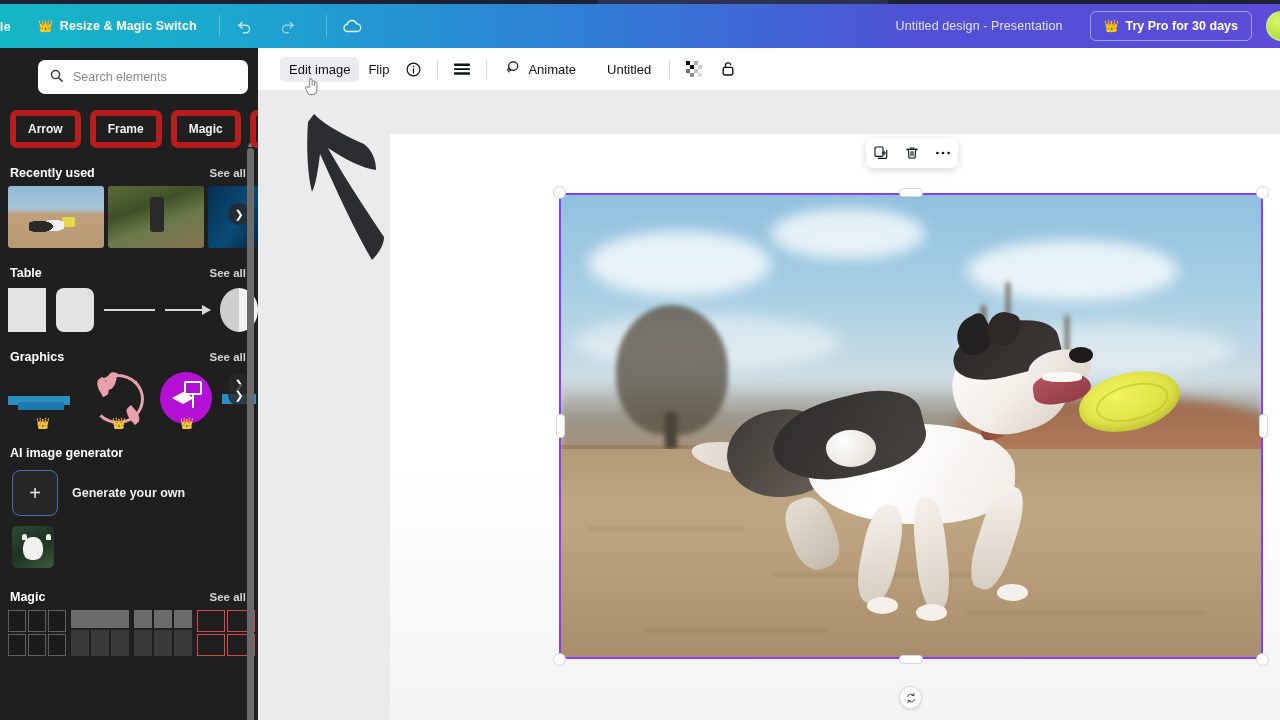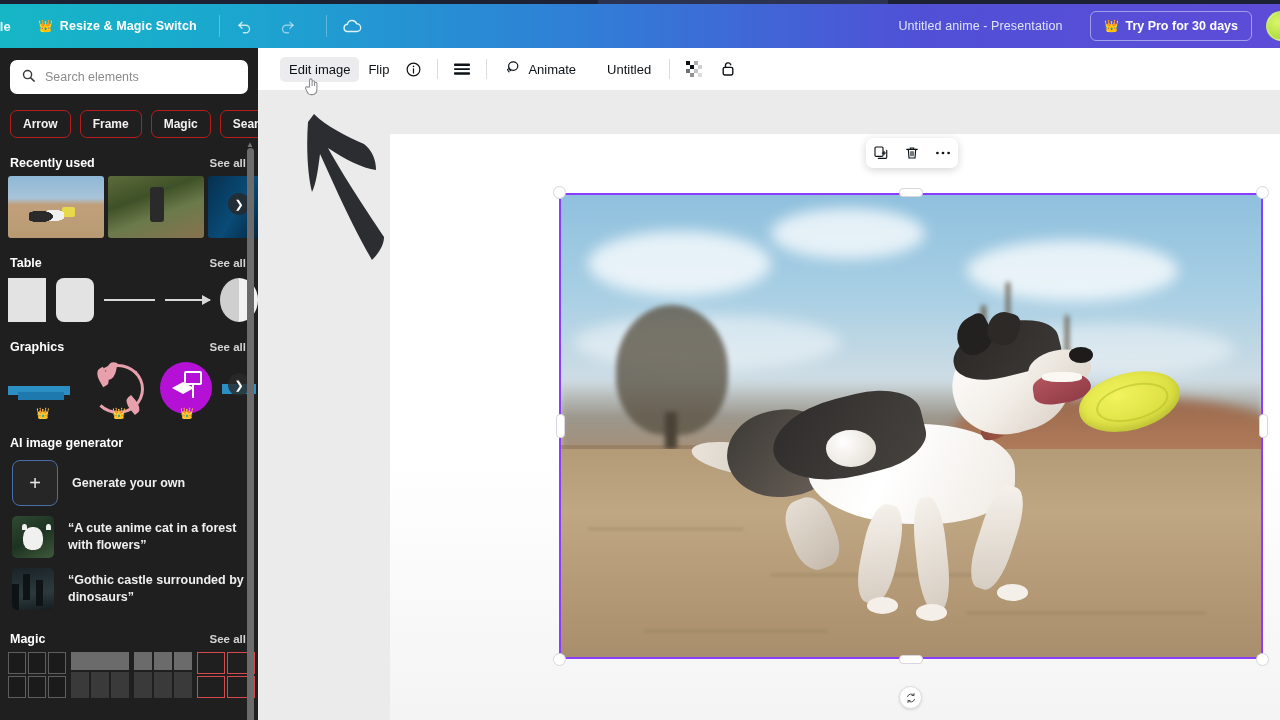--- a/index.html
+++ b/index.html
@@ -49,29 +49,29 @@
     background:radial-gradient(circle at 35% 35%, #d9f56b, #9ed42b);
     margin-left:14px; margin-right:-16px; flex:0 0 auto;
     border:2px solid rgba(255,255,255,.25);
   }
 
   
   .sidebar {
     position:absolute; left:0; top:48px; width:258px; height:672px;
     background:#1f1f1f; overflow:hidden;
   }
-  .search-wrap { padding:12px 10px 0 10px; }
+  .search-wrap { padding:12px 10px 0 10px;margin-left:28px; }
   .search-box {
     height:34px; background:#fff; border-radius:7px;
     display:flex; align-items:center; gap:9px; padding:0 11px;
   }
   .search-ph { color:#8b8b8b; font-size:12.5px; }
   .chips { display:flex; gap:9px; padding:16px 0 0 10px; align-items:center; }
   .chip {
-    border:1px solid #b91c1c; border-radius:7px; color:#f2f2f2;
+    border:6px solid #b91c1c; border-radius:7px; color:#f2f2f2;
     font-size:12px; font-weight:600; padding:6px 12px; white-space:nowrap;
   }
   .sec-head {
     display:flex; align-items:center; justify-content:space-between;
     padding:0 12px 0 10px; margin-top:18px;
   }
   .sec-title { color:#fff; font-size:12.5px; font-weight:700; }
   .sec-all { color:#d4d4d4; font-size:11.5px; font-weight:700;margin-left:24px; }
 
   .thumb-row { display:flex; gap:4px; padding:6px 0 0 8px; position:relative; }
@@ -319,21 +319,21 @@
     <div class="tb-div"></div>
 
     <div class="tb-icon">
       <svg width="22" height="22" viewBox="0 0 24 24" fill="none" stroke="rgba(255,255,255,.85)" stroke-width="1.5" stroke-linecap="round" stroke-linejoin="round">
         <path d="M6.5 18 A4 4 0 0 1 7 10.1 A5.2 5.2 0 0 1 17 9.6 A3.7 3.7 0 0 1 17.5 18 Z"></path>
       </svg>
     </div>
 
     <div class="tb-spacer"></div>
 
-    <div class="tb-title">Untitled anime - Presentation</div>
+    <div class="tb-title">Untitled design - Presentation</div>
 
     <div class="tb-pro">
       <span class="crown">👑</span>
       <span>Try Pro for 30 days</span>
     </div>
 
     <div class="tb-avatar"></div>
   </div>
 
   <div class="sidebar">
@@ -410,27 +410,22 @@
 
     <div class="ai-head">AI image generator</div>
 
     <div class="ai-item">
       <div class="ai-plus">+</div>
       <div class="ai-label">Generate your own</div>
     </div>
 
     <div class="ai-item">
       <div class="ai-thumb ai-cat"></div>
-      <div class="ai-label" style="max-width:175px;">“A cute anime cat in a forest with flowers”</div>
-    </div>
-
-    <div class="ai-item">
-      <div class="ai-thumb ai-castle"></div>
-      <div class="ai-label" style="max-width:185px;">“Gothic castle surrounded by dinosaurs”</div>
-    </div>
+    </div>
+
 
     <div class="sec-head" style="margin-top:22px;">
       <span class="sec-title">Magic</span>
       <span class="sec-all">See all</span>
     </div>
     <div class="tbl-row">
       <div class="tbl t1">
         <div></div>
           <div></div>
           <div></div>

